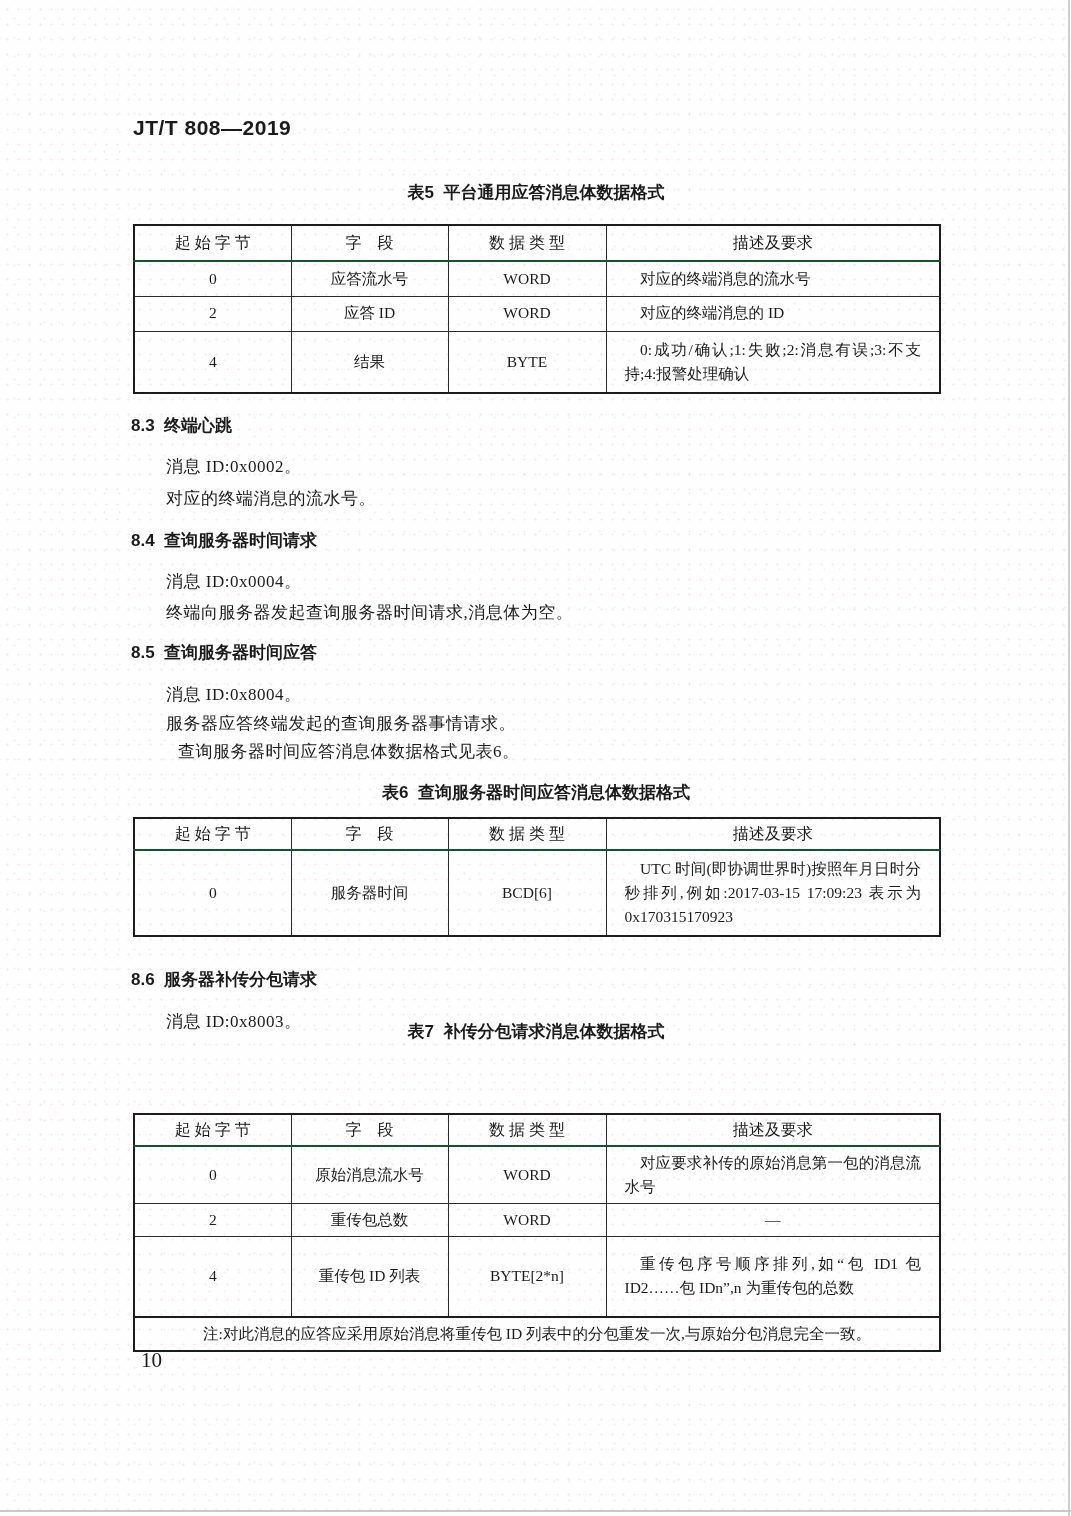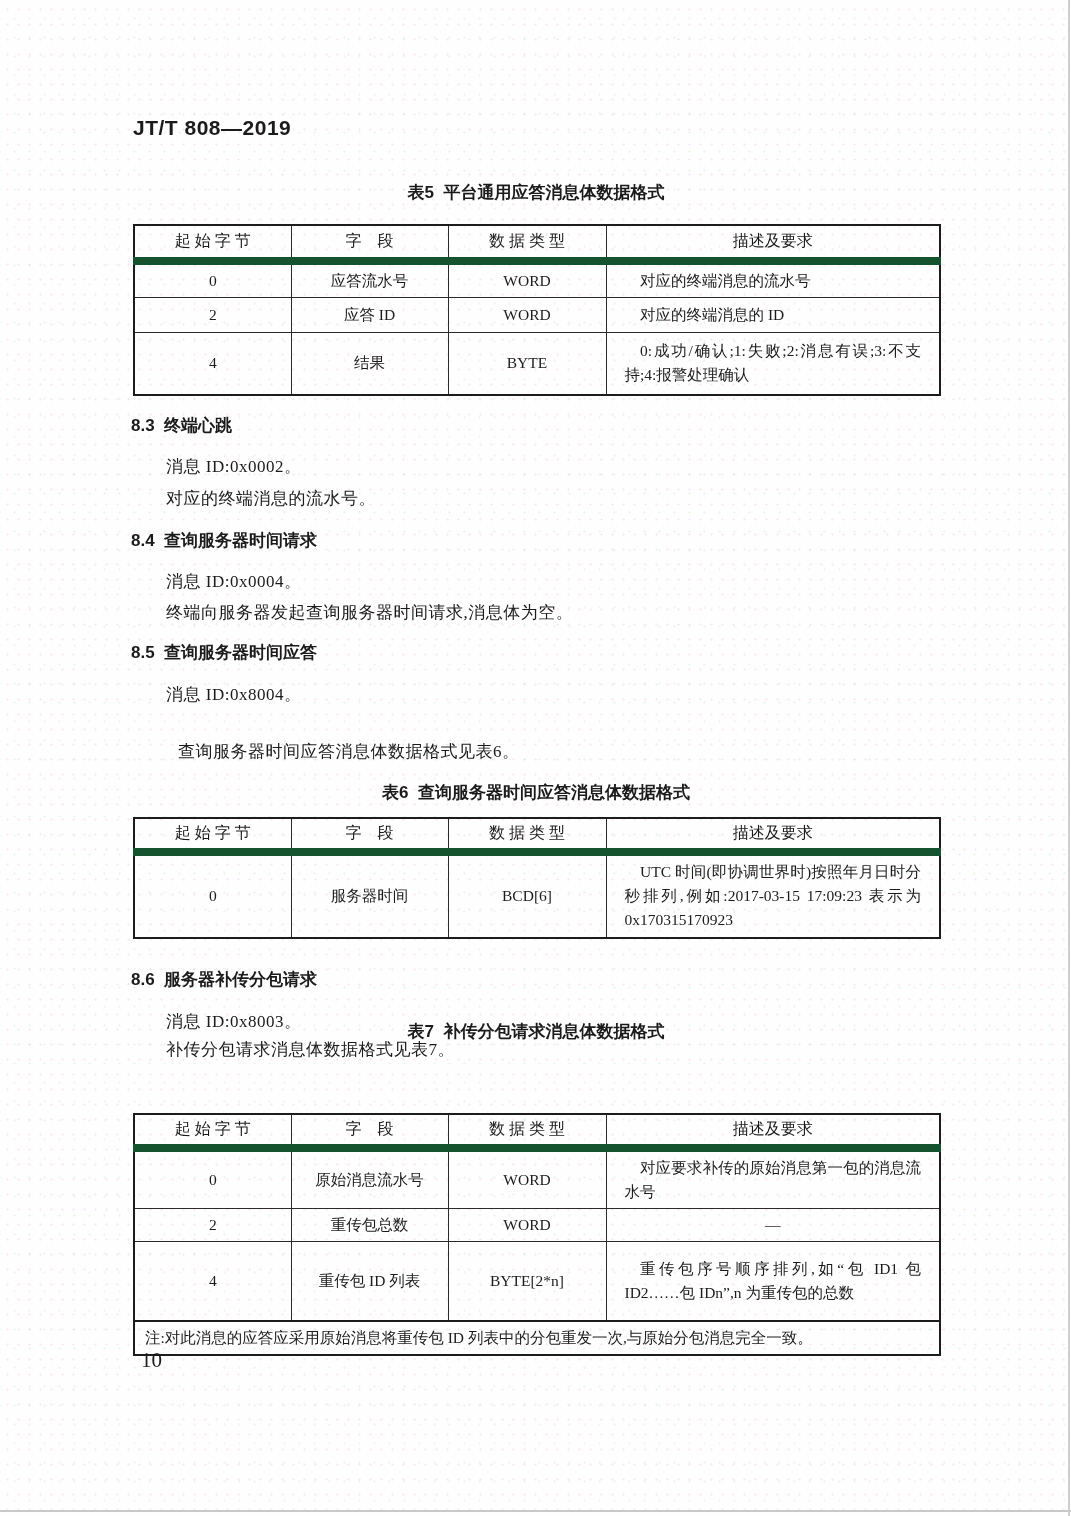--- a/index.html
+++ b/index.html
@@ -84,29 +84,29 @@
 
   table.std { border: 2px solid #1c1c1c; }
   table.std td, table.std th {
     border: 1px solid #2a2a2a;
     font-weight: normal;
     vertical-align: middle;
     text-align: center;
     padding: 2px 6px;
     line-height: 1.55;
   }
-  table.std tr.hdr th { border-bottom: 8px solid #14532d; font-size: 16px; }
+  table.std tr.hdr th { border-bottom: 2px solid #14532d; font-size: 16px; }
   table.std td.desc {
     text-align: justify;
     text-indent: 1em;
     padding: 4px 18px;
   }
   table.std td.desc.center { text-align: center; text-indent: 0; }
   table.std td.note-cell {
-    text-align: left; text-indent: 0; padding: 4px 10px;
+    text-align: center; text-indent: 0; padding: 4px 10px;
     border-top: 2px solid #1c1c1c;
     font-size: 15.5px;
   }
   .t5 tr.hdr   { height: 36px; }
   .t5 tr.r0    { height: 35px; }
   .t5 tr.r1    { height: 35px; }
   .t5 tr.r2    { height: 62px; }
   .t6 tr.hdr   { height: 32px; }
   .t6 tr.r0    { height: 86px; }
   .t7 tr.hdr   { height: 32px; }
@@ -165,20 +165,21 @@
   <div class="abs sec-heading h83 pre">8.3  终端心跳</div>
   <div class="abs body-line p83a">消息 ID:0x0002。</div>
   <div class="abs body-line p83b">对应的终端消息的流水号。</div>
 
   <div class="abs sec-heading h84 pre">8.4  查询服务器时间请求</div>
   <div class="abs body-line p84a">消息 ID:0x0004。</div>
   <div class="abs body-line p84b">终端向服务器发起查询服务器时间请求,消息体为空。</div>
 
   <div class="abs sec-heading h85 pre">8.5  查询服务器时间应答</div>
   <div class="abs body-line p85a">消息 ID:0x8004。</div>
+  <div class="abs body-line p85b">服务器应答终端发起的查询服务器事情请求。</div>
   <div class="abs body-line p85c">查询服务器时间应答消息体数据格式见表6。</div>
 
   <div class="abs caption cap6 pre">表6  查询服务器时间应答消息体数据格式</div>
   <table class="std t6">
     <colgroup>
         <col class="c1">
         <col class="c2">
         <col class="c3">
         <col class="c4">
       </colgroup>
@@ -193,21 +194,20 @@
       <td>0</td>
       <td>服务器时间</td>
       <td>BCD[6]</td>
       <td class="desc">UTC 时间(即协调世界时)按照年月日时分秒排列,例如:2017-03-15 17:09:23 表示为 0x170315170923</td>
     </tr>
   </tbody>
     </table>
 
   <div class="abs sec-heading h86 pre">8.6  服务器补传分包请求</div>
   <div class="abs body-line p86a">消息 ID:0x8003。</div>
-  <div class="abs body-line p86b">补传分包请求消息体数据格式见表7。</div>
 
   <div class="abs caption cap7 pre">表7  补传分包请求消息体数据格式</div>
   <table class="std t7">
     <colgroup>
         <col class="c1">
         <col class="c2">
         <col class="c3">
         <col class="c4">
       </colgroup>
     <tbody>

